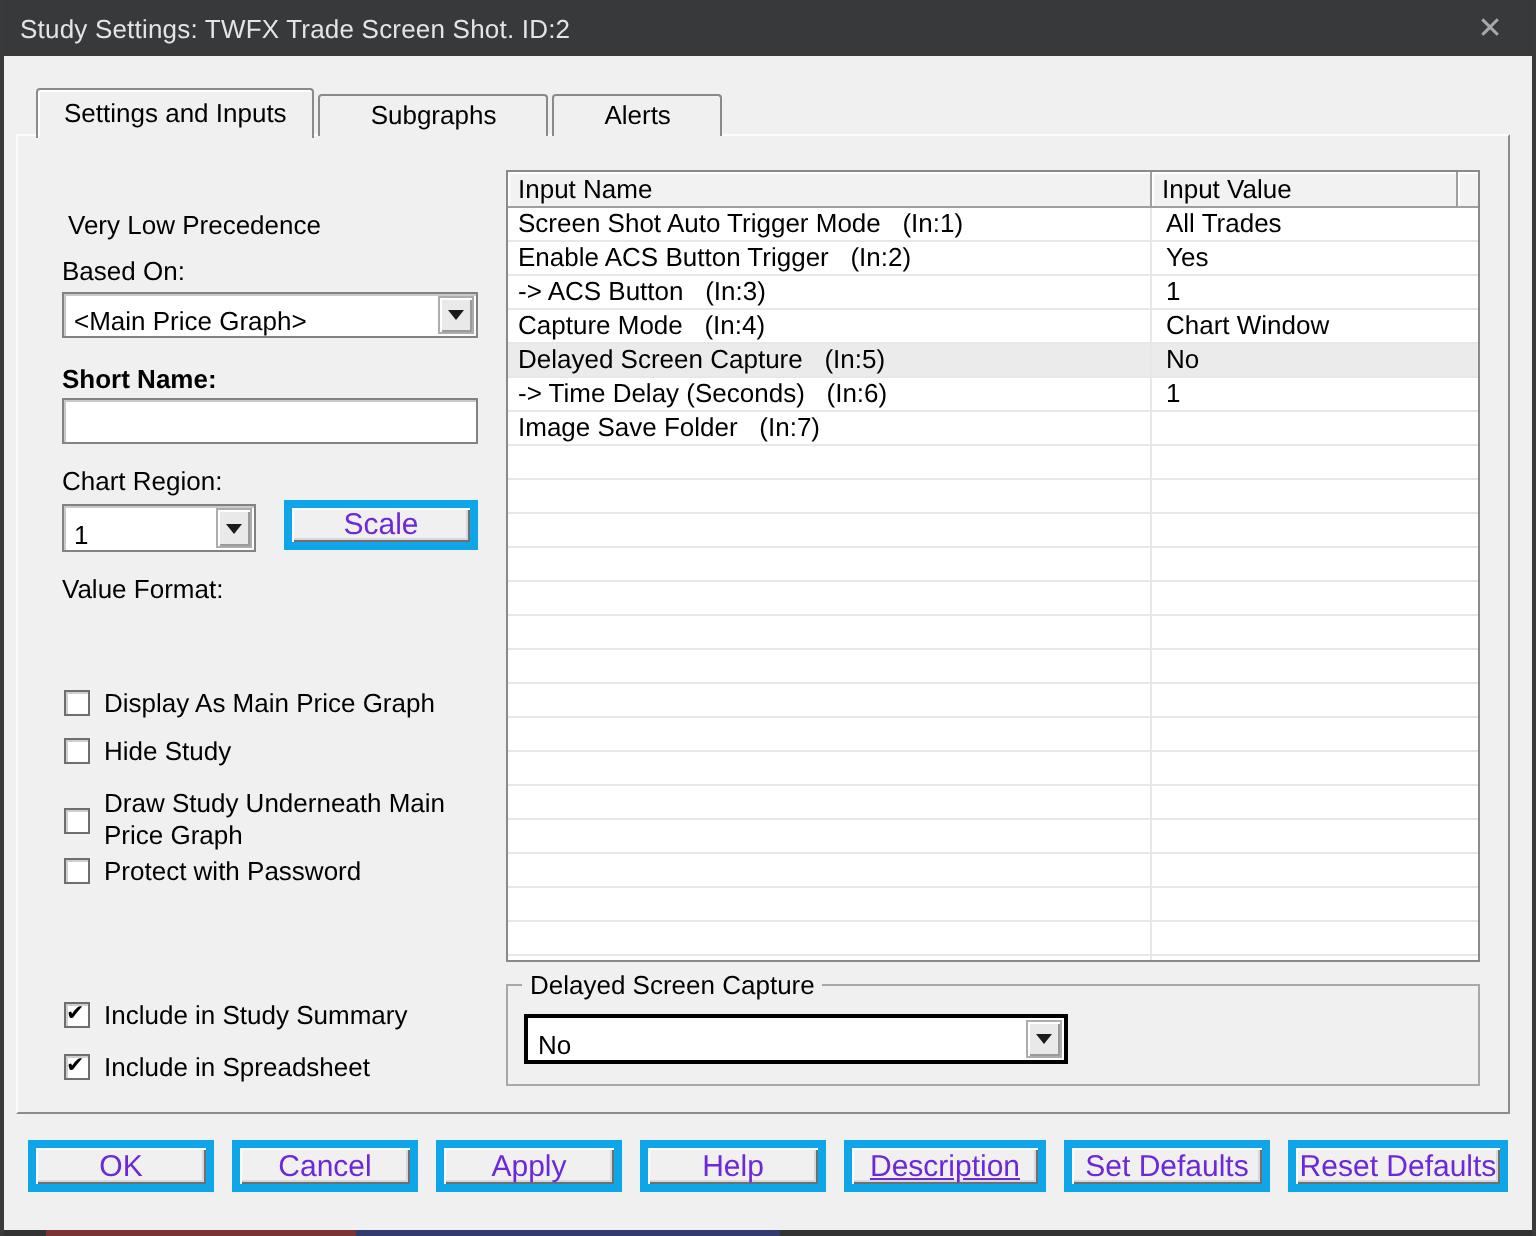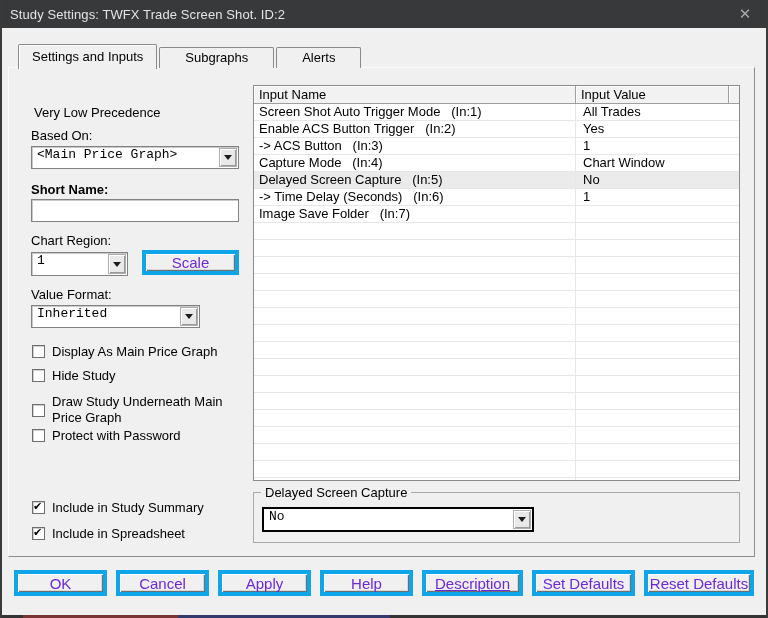--- a/index.html
+++ b/index.html
@@ -27,21 +27,21 @@
   .tabstrip { position: absolute; left: 18px; top: 43px; height: 25px; display: flex; align-items: flex-end; z-index: 5; }
   .tab { background: #f0f0f0; border: 1px solid #8a8a8a; border-bottom: none; border-radius: 2px 2px 0 0;
          padding: 0 25px; height: 21px; line-height: 20px; font-size: 13px; margin-right: 2px; }
   .tab.active { height: 25px; line-height: 23px; position: relative; top: 1px; padding: 0 13px;
                 box-shadow: inset 1px 1px 0 #ffffff; z-index: 6; }
 
   .lbl { position: absolute; font-size: 13px; color: #000; white-space: nowrap; z-index: 10; }
 
   
   .field { position: absolute; background: #ffffff; border: 1px solid #828282;
-           box-shadow: inset 1px 1px 0 #c9c9c9; z-index: 10; display: flex; align-items: flex-start; font-family: Liberation Mono, monospace; }
+           box-shadow: inset 1px 1px 0 #c9c9c9; z-index: 10; display: flex; align-items: flex-end; }
   .field .ftext { padding-left: 5px; font-size: 13px; white-space: nowrap; overflow: hidden; flex: 1; }
   .combo-btn { width: 18px; align-self: stretch; margin: 1px; background: #e9e9e9; border: 1px solid #adadad;
                box-shadow: inset 1px 1px 0 #ffffff, inset -1px -1px 0 #9a9a9a;
                display: flex; align-items: center; justify-content: center; }
   .tri { width: 0; height: 0; border-left: 4px solid transparent; border-right: 4px solid transparent; border-top: 5px solid #1b1b1b; }
   .field.focused { border: 2px solid #000000; box-shadow: none; }
 
   
   .btn { background: #f0f0f0; border: 4px solid #0ea5e9;
          box-shadow: inset 1px 1px 0 #ffffff, inset -1px -1px 0 #6f6f6f, inset -2px -2px 0 #d8d8d8;
@@ -120,26 +120,20 @@
   <div class="lbl" style="left:31px; top:233px;">Chart Region:</div>
   <div class="field" style="left:31px; top:252px; width:97px; height:24px;">
     <span class="ftext">1</span>
     <span class="combo-btn">
         <span class="tri"></span>
       </span>
   </div>
   <button class="btn scale-btn">Scale</button>
 
   <div class="lbl" style="left:31px; top:287px;">Value Format:</div>
-  <div class="field" style="left:31px; top:305px; width:169px; height:23px;">
-    <span class="ftext">Inherited</span>
-    <span class="combo-btn">
-        <span class="tri"></span>
-      </span>
-  </div>
 
   <label class="cb" style="left:32px; top:344px;">
     <span class="box"></span>
     <span class="cbl">Display As Main Price Graph</span>
   </label>
   <label class="cb" style="left:32px; top:368px;">
     <span class="box"></span>
     <span class="cbl">Hide Study</span>
   </label>
   <label class="cb" style="left:32px; top:394px; align-items:center;">

